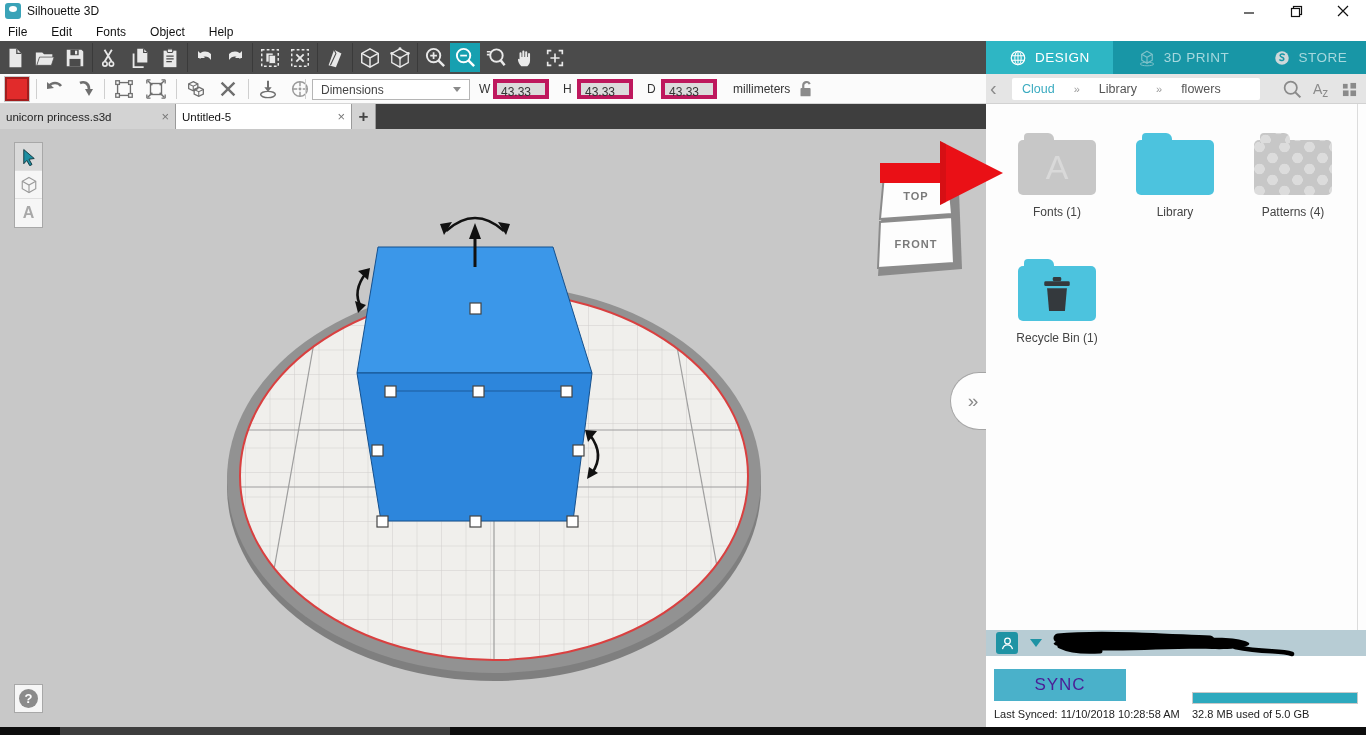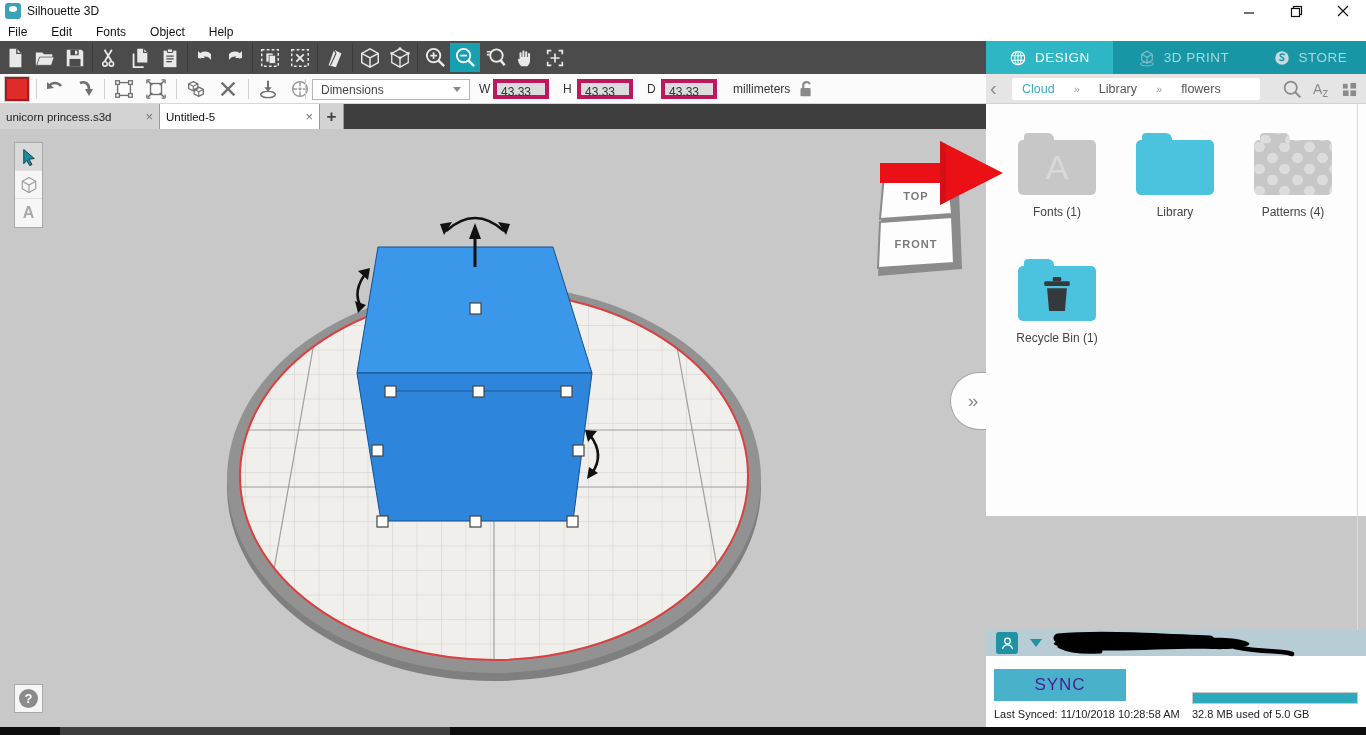--- a/index.html
+++ b/index.html
@@ -32,21 +32,21 @@
   .p-sep { top:5px; width:1px; height:20px; background:#cfcfcf; }
   .dim-select { left:312px; top:5px; width:158px; height:21px; background:#fff; border:1px solid #b5b5b5; font-size:12px; color:#444;
                 display:flex; align-items:center; padding:0 8px; justify-content:space-between; }
   .dim-caret { width:0; height:0; border-left:4px solid transparent; border-right:4px solid transparent; border-top:5px solid #8a8a8a; }
   .dim-label { top:8px; font-size:12px; color:#333; }
   .dim-field { top:5px; width:56px; height:20px; background:#dcdcdc; border:4px solid #be185d; font-size:12px; color:#333; padding:2px 4px; }
   .units { left:733px; top:8px; font-size:12px; color:#333; }
 
   
   .tabbar { left:0; top:104px; width:986px; height:25px; background:#3e3e3e; display:flex; }
-  .doc-tab { height:25px; width:160px; display:flex; align-items:center; justify-content:space-between; padding:0 6px; font-size:11.5px; border-right:1px solid #9a9a9a; }
+  .doc-tab { height:25px; width:176px; display:flex; align-items:center; justify-content:space-between; padding:0 6px; font-size:11.5px; border-right:1px solid #9a9a9a; }
   .doc-tab.inactive { background:#d3d3d3; color:#222; }
   .doc-tab.active { background:#ffffff; color:#111; }
   .tab-x { color:#777; font-size:13px; }
   .tab-add { width:24px; height:25px; background:#d3d3d3; color:#444; font-size:17px; font-weight:bold; display:flex; align-items:center; justify-content:center; border-right:1px solid #9a9a9a; }
 
   
   .viewport { left:0; top:129px; width:1180px; height:598px; background:#c8c8c8; }
   .tools-palette { left:14px; top:13px; width:29px; background:#f6f6f6; border:1px solid #a8a8a8; }
   .tool-cell { width:27px; height:28px; display:flex; align-items:center; justify-content:center; border-bottom:1px solid #e0e0e0; }
   .tool-cell.selected { background:#d9d9d9; }
@@ -60,21 +60,21 @@
   
   .panel-tabs { left:986px; top:41px; width:380px; height:44px; background:#1896a6; display:flex; }
   .panel-tab { height:33px; display:flex; align-items:center; justify-content:center; gap:8px; font-size:13.5px; letter-spacing:0.5px; color:#a6d8de; }
   .panel-tab.active { background:#2eb6c4; color:#ffffff; }
   .breadcrumb-bar { left:986px; top:74px; width:380px; height:30px; background:#e5e5e5; border-bottom:1px solid #d2d2d2; }
   .back-chevron { left:4px; top:4px; width:20px; height:22px; color:#8a8a8a; font-size:20px; line-height:20px; }
   .crumb-box { left:26px; top:4px; width:248px; height:22px; background:#fff; border-radius:2px; display:flex; align-items:center; gap:19px; padding:0 10px; font-size:12.5px; }
   .crumb-cloud { color:#3aabc0; }
   .crumb-sep { color:#9a9a9a; font-size:11px; }
   .crumb-item { color:#555; }
-  .panel-content { left:986px; top:104px; width:380px; height:412px; background:#fdfdfd; }
+  .panel-content { left:986px; top:104px; width:380px; height:526px; background:#fdfdfd; }
   .panel-scroll-line { left:1357px; top:104px; width:1px; height:526px; background:#dcdcdc; }
   .cell { position:absolute; width:118px; text-align:center; }
   .folder { width:78px; height:55px; border-radius:5px; position:relative; margin:10px auto 10px; }
   .folder::before { content:""; position:absolute; top:-7px; left:6px; width:30px; height:10px; border-radius:4px 6px 0 0; background:inherit; }
   .folder.gray { background:#c7c7c7; }
   .folder.teal { background:#4cc3de; }
   .folder.dots { background-color:#c7c7c7;
     background-image: radial-gradient(circle,#dcdcdc 5px,transparent 5.6px), radial-gradient(circle,#dcdcdc 5px,transparent 5.6px);
     background-size:25px 22px, 25px 22px; background-position:6px 7px, 18px 18px; }
   .folder-letter { position:absolute; left:0; right:0; top:8px; font-size:34px; color:#d9d9d9; font-weight:400; }

